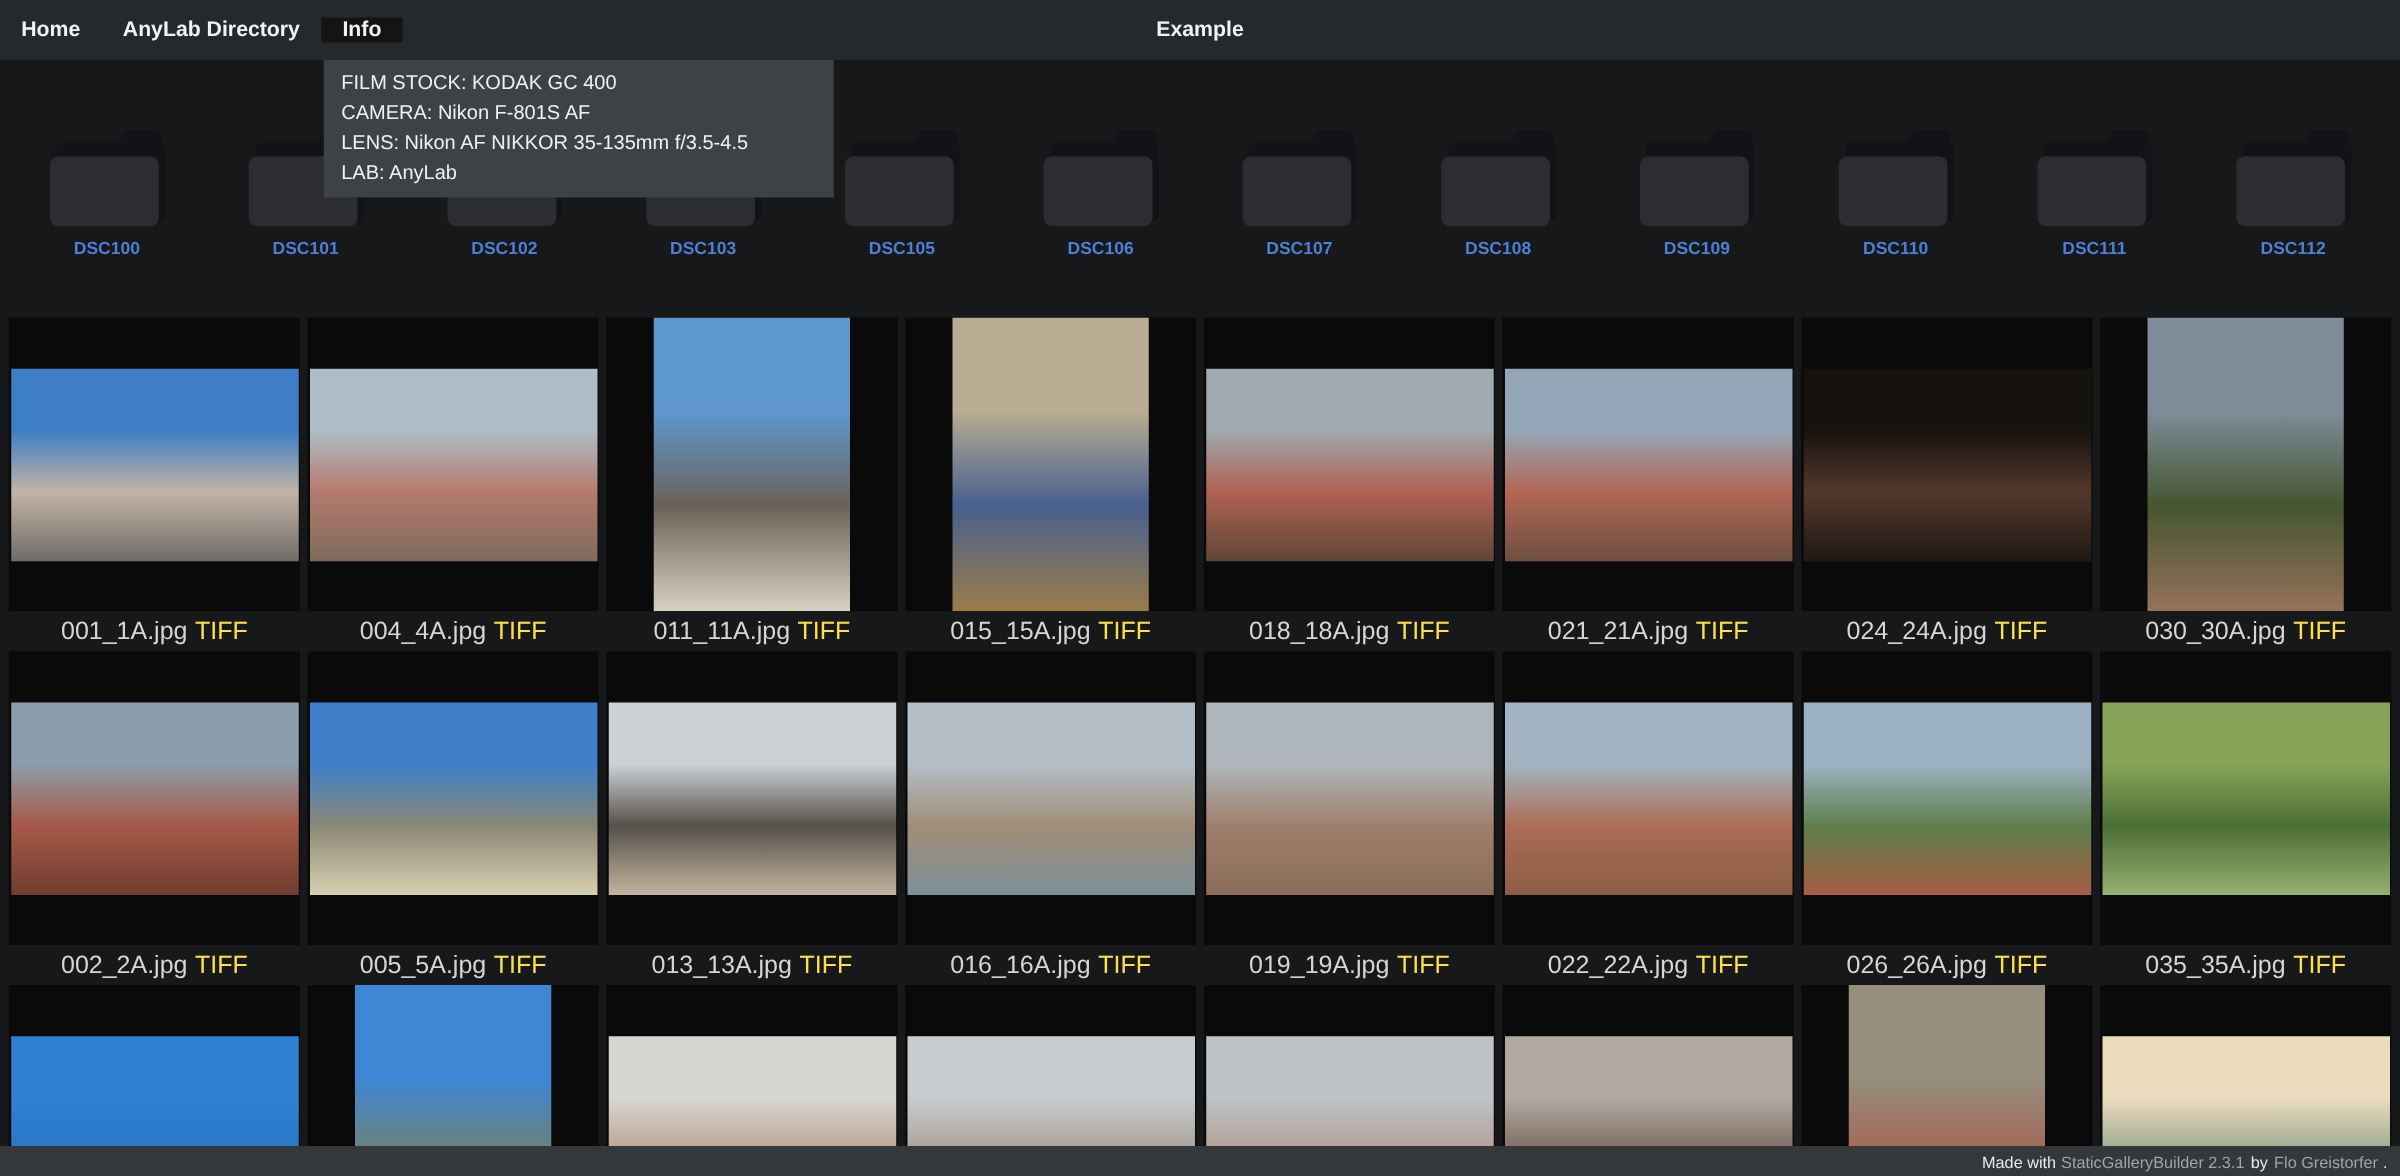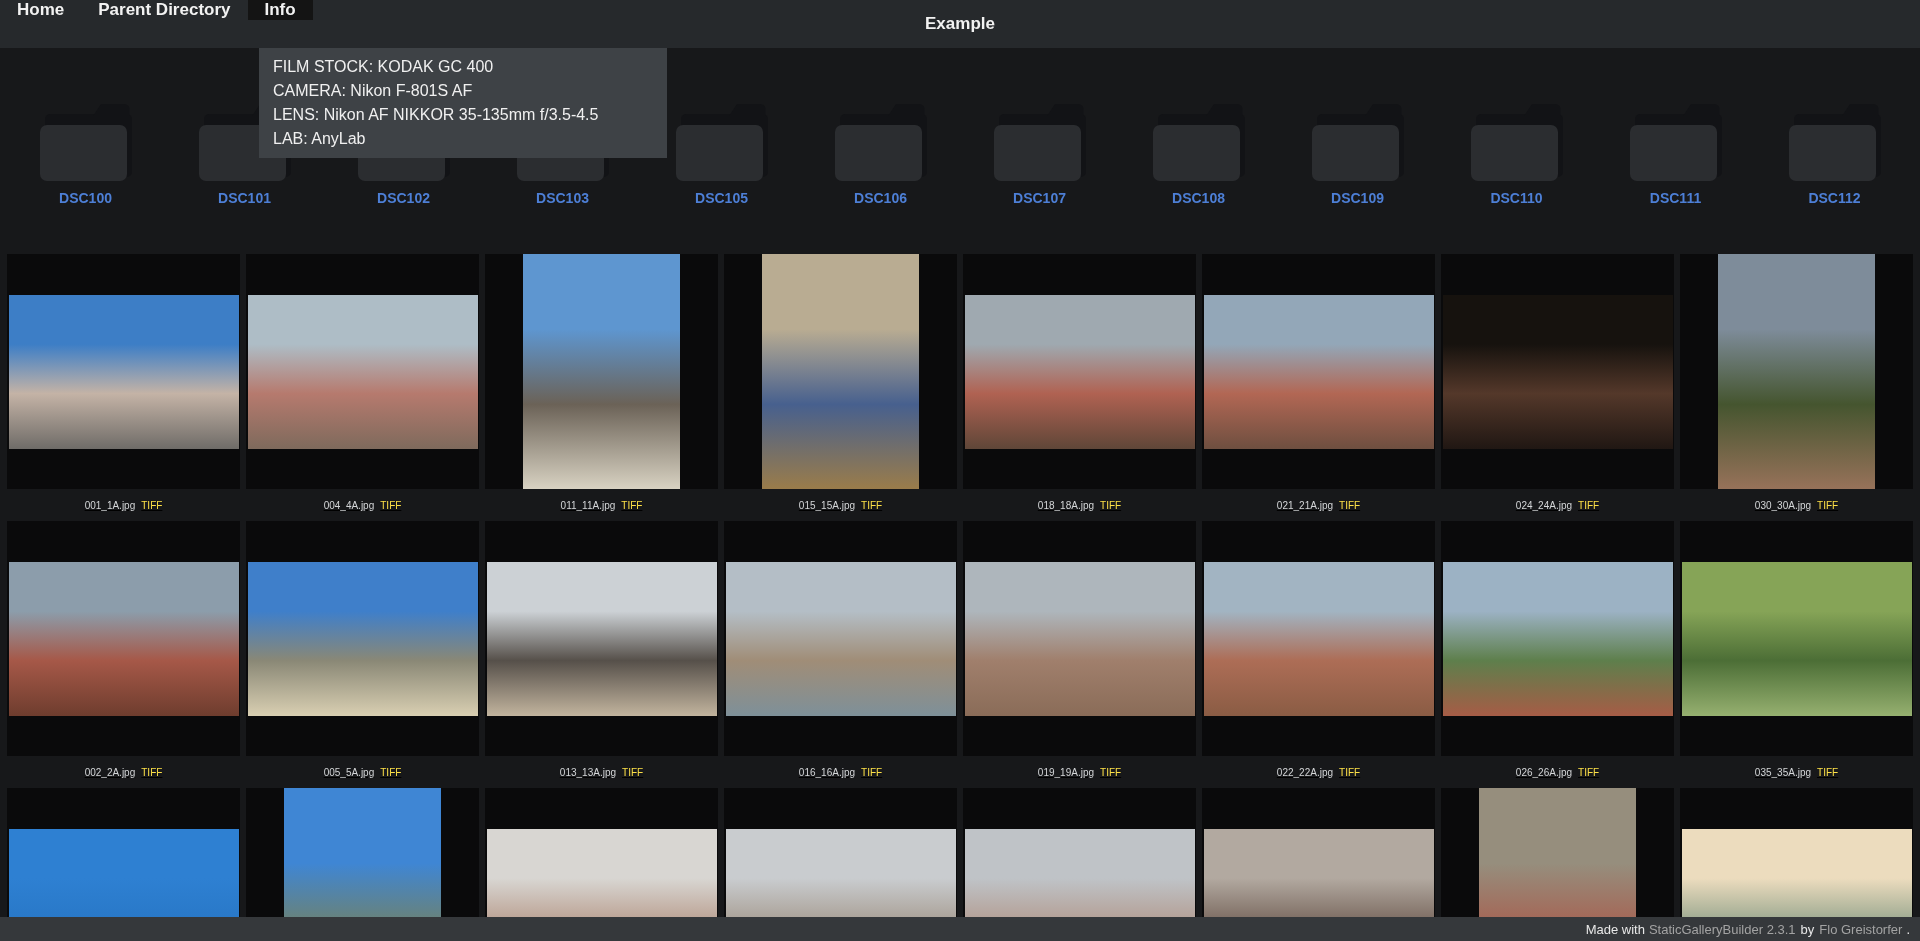--- a/index.html
+++ b/index.html
@@ -1,20 +1,20 @@
 <!DOCTYPE html>
 <html><head>
 <meta charset="utf-8">
 <style>
   * { margin:0; padding:0; box-sizing:border-box; }
   html,body { width:1920px; height:941px; overflow:hidden; background:#17181a;
               font-family:"Liberation Sans", sans-serif; }
 
   
-  .nav { position:relative; height:48px; background:#26292c; display:flex; align-items:flex-start; z-index:20; }
+  .nav { position:relative; height:48px; background:#26292c; display:flex; align-items:center; z-index:20; }
   .nav-item { display:flex; align-items:center; padding:0 17px; color:#f2f2f2;
               font-size:17px; font-weight:700; cursor:pointer; }
   .nav-item.active { background:#141414; }
   .nav-title { position:absolute; left:0; right:0; top:0; bottom:0; display:flex;
                align-items:center; justify-content:center; color:#f2f2f2;
                font-size:17px; font-weight:700; pointer-events:none; }
 
   
   .info-panel { position:absolute; left:259px; top:48px; width:408px; background:#3e4246;
                 padding:7px 14px; z-index:30; }
@@ -36,37 +36,37 @@
   
   .gallery { margin-top:48px; padding:0 4px; }
   .grid-row { display:flex; }
   .grid-col { flex:1; margin:0 3px; display:flex; flex-direction:column; }
   .thumb-cell { height:235px; background:#0a0a0b; display:flex; align-items:center;
                 justify-content:center; overflow:hidden; cursor:pointer; }
   .thumb-img { display:block; }
   .thumb-img.landscape { width:230px; height:154px; }
   .thumb-img.portrait  { width:157px; height:235px; }
   .thumb-caption { height:32px; display:flex; align-items:center; justify-content:center;
-                   gap:6px; font-size:10px;text-decoration:underline; }
+                   gap:6px; font-size:20px; }
   .filename { color:#d4d6d8; }
   .tiff-link { color:#fde047; text-decoration:none; cursor:pointer; }
 
   
   .footer { position:fixed; left:0; right:0; bottom:0; height:24px; background:#35383b;
             display:flex; align-items:center; justify-content:flex-end; padding-right:10px;
             font-size:13px; color:#e8e8e8; z-index:40; }
   .footer a { color:#a3a3a3; text-decoration:none; cursor:pointer; margin:0 4px; }
   .footer .sep { margin:0 1px; }
 </style>
 </head>
 <body>
 
 <div class="nav">
   <div class="nav-item">Home</div>
-  <div class="nav-item">Parent Directory</div>
+  <div class="nav-item">AnyLab Directory</div>
   <div class="nav-item active">Info</div>
   <div class="nav-title">Example</div>
 </div>
 
 <div class="info-panel">
   <div class="info-line">FILM STOCK: KODAK GC 400</div>
   <div class="info-line">CAMERA: Nikon F-801S AF</div>
   <div class="info-line">LENS: Nikon AF NIKKOR 35-135mm f/3.5-4.5</div>
   <div class="info-line">LAB: AnyLab</div>
 </div>

